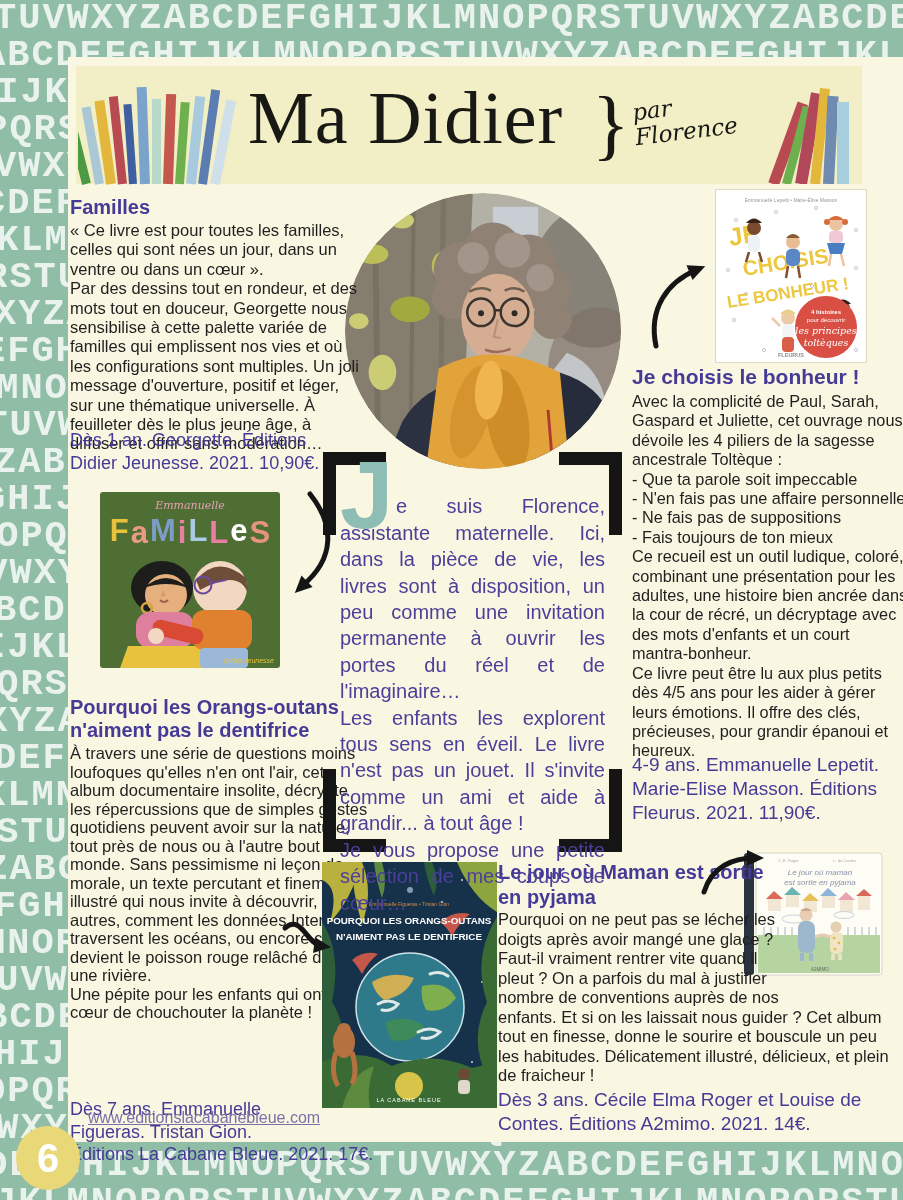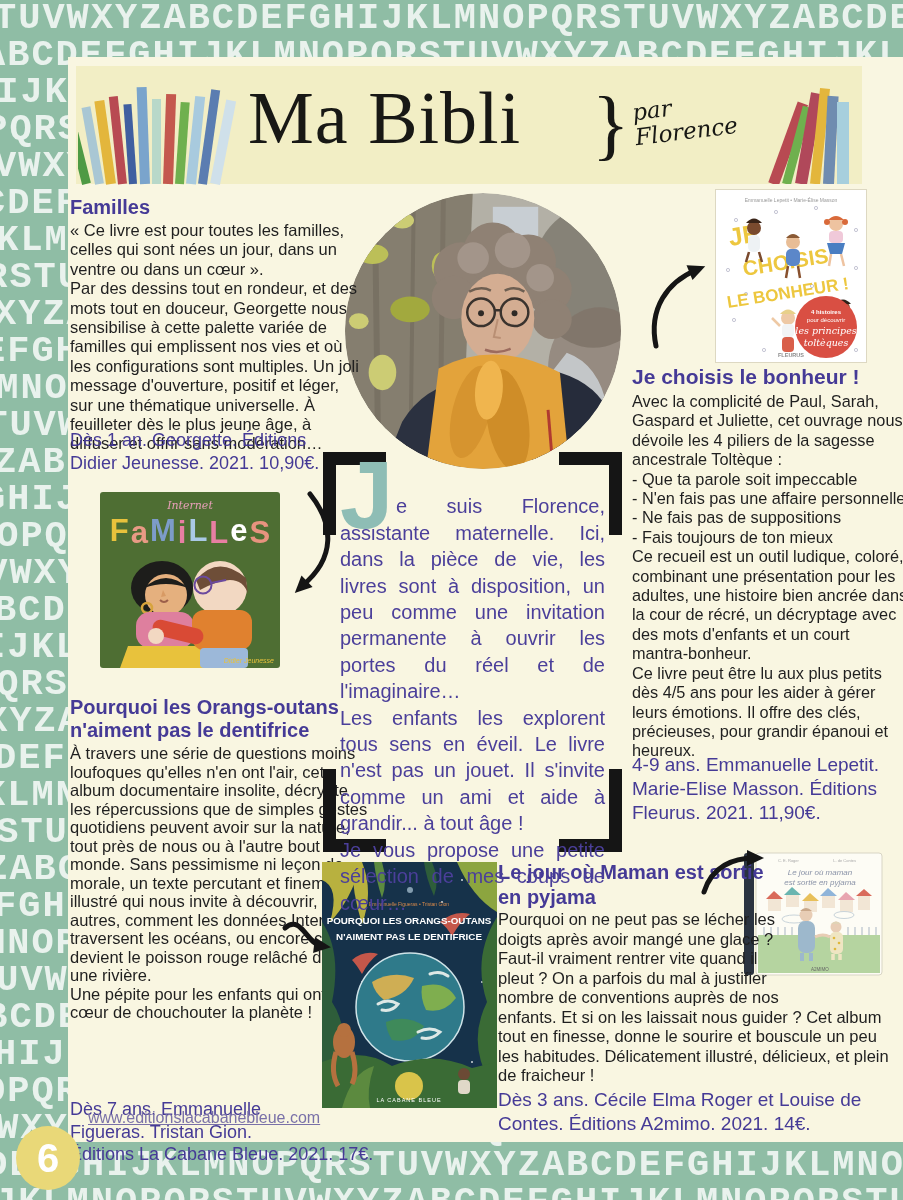--- a/index.html
+++ b/index.html
@@ -120,21 +120,21 @@
       <rect x="62" y="13" width="10" height="97" fill="#7aa4cc" transform="rotate(-2 67 110)"></rect>
       <rect x="74" y="25" width="9" height="85" fill="#b8d8c9" transform="rotate(0 78 110)"></rect>
       <rect x="85" y="20" width="10" height="90" fill="#c4584e" transform="rotate(2 90 110)"></rect>
       <rect x="97" y="28" width="9" height="82" fill="#6fb04e" transform="rotate(4 101 110)"></rect>
       <rect x="108" y="22" width="10" height="88" fill="#a8cade" transform="rotate(6 113 110)"></rect>
       <rect x="120" y="15" width="9" height="95" fill="#5b7db1" transform="rotate(8 124 110)"></rect>
       <rect x="132" y="25" width="10" height="85" fill="#cfe0ea" transform="rotate(11 137 110)"></rect>
     </g>
   </svg>
 
-  <span id="masthead">Ma Bibli</span>
+  <span id="masthead">Ma Didier</span>
   <div id="byline">
     <span class="brace">}</span>
     <span class="by-text">
       <span>par</span><br>
       <span>Florence</span>
     </span>
   </div>
 
   <svg class="spines" style="left:762px;top:84px;" width="102" height="100" viewBox="0 0 102 100">
     <g>
@@ -147,21 +147,21 @@
     </g>
   </svg>
 
   <div class="h-purple" style="left:70px;top:196px;width:290px;">Familles</div>
   <div class="body-txt" style="left:70px;top:221px;width:292px;">« Ce livre est pour toutes les familles, celles qui sont nées un jour, dans un ventre ou dans un cœur ».
 Par des dessins tout en rondeur, et des mots tout en douceur, Georgette nous sensibilise à cette palette variée de familles qui emplissent nos vies et où les configurations sont multiples. Un joli message d'ouverture, positif et léger, sur une thématique universelle. À feuilleter dès le plus jeune âge, à diffuser et offrir sans modération…</div>
   <div class="ref-txt" style="left:70px;top:429px;width:290px;">Dès 1 an. Georgette. Éditions
 Didier Jeunesse. 2021. 10,90€.</div>
 
   <div class="cover" id="familles-cover">
-    <div id="familles-author">Internet</div>
+    <div id="familles-author">Emmanuelle</div>
     <div id="familles-title">
         <span style="color: rgb(232, 194, 60); position: relative; top: 0px;">F</span>
         <span style="color: rgb(232, 154, 133); position: relative; top: 2px;">a</span>
         <span style="color: rgb(125, 156, 201); position: relative; top: 0px;">M</span>
         <span style="color: rgb(232, 127, 163); position: relative; top: 2px;">i</span>
         <span style="color: rgb(169, 201, 229); position: relative; top: 0px;">L</span>
         <span style="color: rgb(232, 127, 163); position: relative; top: 2px;">L</span>
         <span style="color: rgb(255, 255, 255); position: relative; top: 0px;">e</span>
         <span style="color: rgb(232, 147, 127); position: relative; top: 2px;">S</span>
       </div>

